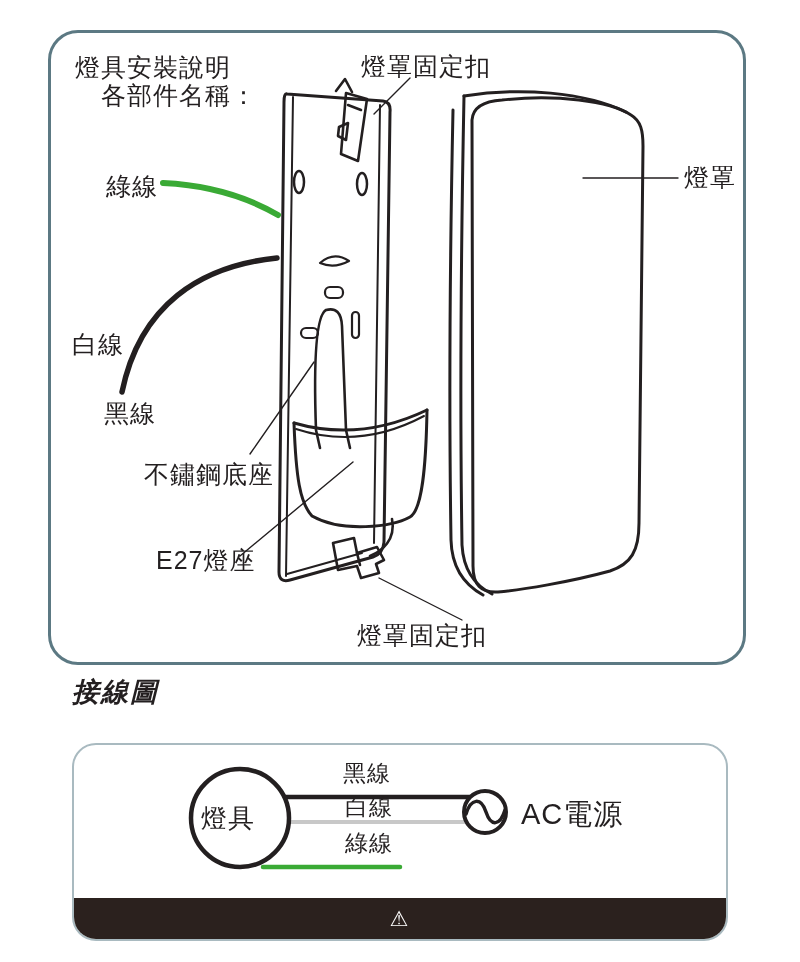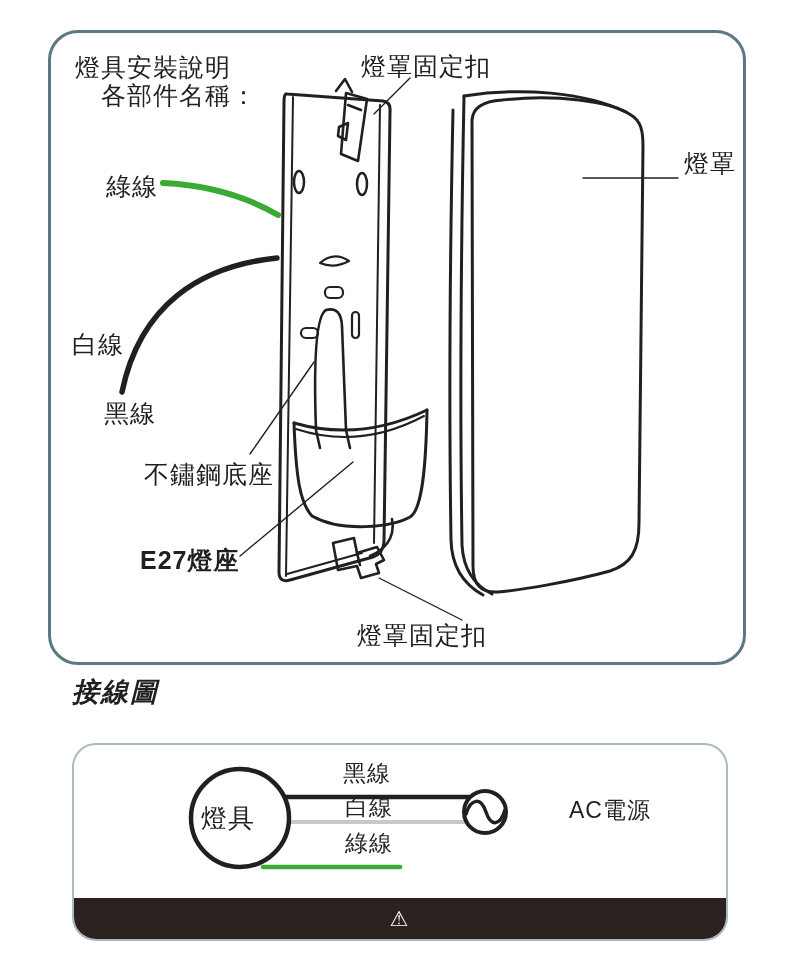--- a/index.html
+++ b/index.html
@@ -22,32 +22,32 @@
     display:flex;align-items:center;justify-content:center;gap:9px;
     font-size:20px;letter-spacing:2px;
   }
   #warning-bar .warn-icon{font-size:21px;line-height:1;}
   svg#artwork{position:absolute;left:0;top:0;z-index:1;pointer-events:none;}
   .lbl{position:absolute;z-index:2;font-size:25px;line-height:1.25;letter-spacing:1px;white-space:nowrap;}
   .lbl-title{left:75px;top:52px;}
   .lbl-subtitle{left:77px;top:80px;margin-left:24px;}
   .lbl-green{left:106px;top:171px;}
   .lbl-cliptop{left:361px;top:51px;}
-  .lbl-shade{left:684px;top:148px;}
+  .lbl-shade{left:684px;top:164px;font-family:Liberation Mono, monospace;}
   .lbl-white{left:72px;top:329px;}
   .lbl-black{left:104px;top:398px;}
   .lbl-base{left:144px;top:459px;}
-  .lbl-e27{left:140px;top:545px;font-weight:bold;}
+  .lbl-e27{left:156px;top:545px;}
   .lbl-clipbottom{left:357px;top:620px;}
   .lbl-heading{left:72px;top:676px;font-size:27px;font-weight:bold;letter-spacing:2px;font-style:italic;}
   .lbl-lamp{left:190px;top:802px;width:76px;text-align:center;font-size:26px;}
   .lbl-wblack{left:343px;top:759px;font-size:23px;}
   .lbl-wwhite{left:345px;top:793px;font-size:23px;}
   .lbl-wgreen{left:345px;top:829px;font-size:23px;}
-  .lbl-ac{left:521px;top:796px;font-size:23px;letter-spacing:1px;margin-left:48px;}
+  .lbl-ac{left:521px;top:796px;font-size:29px;letter-spacing:1px;}
 </style>
 </head>
 <body>
 
 <div id="stage">
 
   <div id="main-panel" class="panel"></div>
 
   <div id="wiring-panel" class="panel">
     <div id="warning-bar">

